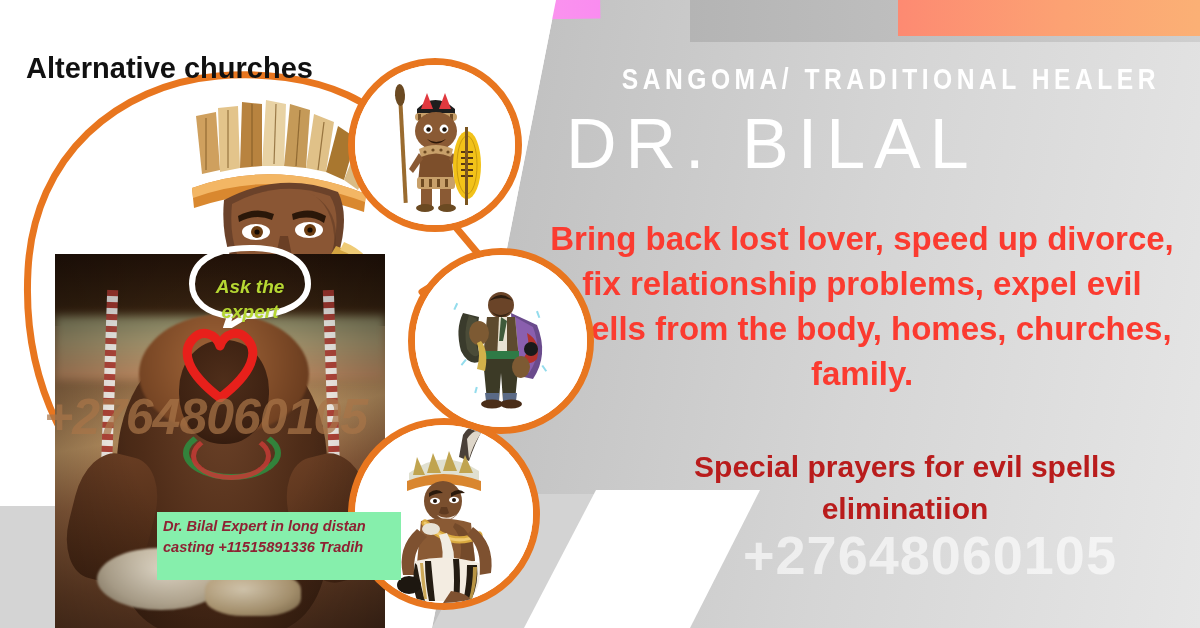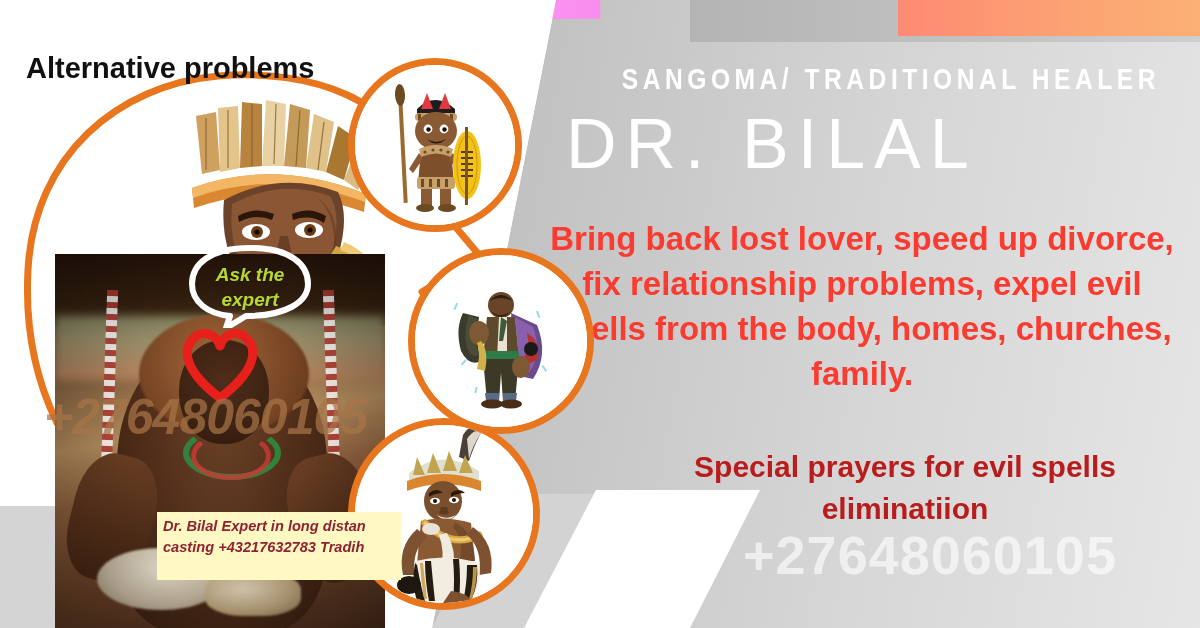--- a/index.html
+++ b/index.html
@@ -146,32 +146,32 @@
     background:radial-gradient(ellipse at 40% 40%,#e6d8bd 0%,#c0a87f 60%,#8d7450 100%);
     filter:blur(.8px);
   }
   .photo-darkvig{
     position:absolute;inset:0;background:radial-gradient(ellipse at 50% 45%,rgba(0,0,0,0) 40%,rgba(0,0,0,.35) 100%);
   }
 
   .heart{position:absolute;left:178px;top:324px;width:84px;height:78px;z-index:8;}
   .bubble{position:absolute;left:186px;top:244px;width:128px;height:84px;z-index:9;}
   .bubble-text{
-    position:absolute;left:196px;top:262px;width:108px;text-align:center;z-index:10;
+    position:absolute;left:196px;top:274px;width:108px;text-align:center;z-index:10;
     color:#b6d733;font-weight:700;font-style:italic;font-size:19px;line-height:25px;
     text-shadow:0 0 2px rgba(0,0,0,.25);
   }
   .watermark{
     position:absolute;left:44px;top:388px;z-index:9;
     color:rgba(168,116,72,0.72);font-weight:700;font-size:50px;letter-spacing:-1px;
     font-style:italic;white-space:nowrap;
   }
   .caption{
     position:absolute;left:157px;top:512px;width:244px;height:68px;z-index:10;
-    background:#fef9c3;color:#8e2233;font-weight:700;font-style:italic;
+    background:#86efac;color:#8e2233;font-weight:700;font-style:italic;
     font-size:14.6px;line-height:21px;padding:4px 6px 0 6px;box-sizing:border-box;
     overflow:hidden;white-space:nowrap;
   }
 
   
   .circ{
     position:absolute;border:7px solid #e8761f;border-radius:50%;background:#fff;z-index:8;
     overflow:hidden;
   }
   .c1{left:348px;top:58px;width:160px;height:160px;}
@@ -189,21 +189,21 @@
   <div class="rightpanel"></div>
   <div class="lower-gray-band"></div>
   <div class="rightpanel-white-wedge"></div>
   <div class="leftwhite"></div>
   <div class="leftwhite-cut"></div>
 
   <div class="topbar-gray"></div>
   <div class="topbar-salmon"></div>
   <div class="topbar-pink"></div>
 
-  <div class="alt-heal">Alternative problems</div>
+  <div class="alt-heal">Alternative churches</div>
 
   <svg class="bigarc" viewBox="0 0 430 470">
     <path d="M 405 120 C 400 40 300 8 210 16 C 110 25 26 95 20 210 C 14 320 60 420 148 468" fill="none" stroke="#e8761f" stroke-width="7" stroke-linecap="round"></path>
   </svg>
 
   <div class="portrait">
     <svg class="ill" viewBox="0 0 212 230" preserveAspectRatio="xMidYMid meet">
 
       <g>
         <path d="M34 78 L28 20 L48 16 L52 74Z" fill="#cfa05e"></path>
@@ -278,21 +278,21 @@
 
   <svg class="bubble" viewBox="0 0 128 84">
     <path d="M64 4 C 24 4 6 20 6 40 C 6 58 22 70 44 72 L 40 84 L 60 72 C 100 72 122 58 122 40 C 122 20 104 4 64 4 Z" fill="none" stroke="#ffffff" stroke-width="6" stroke-linejoin="round"></path>
   </svg>
   <div class="bubble-text">Ask the expert</div>
 
   <div class="watermark">+27648060105</div>
 
   <div class="caption">
     <div>Dr. Bilal Expert in long distan</div>
-    <div>casting +43217632783 Tradih</div>
+    <div>casting +11515891336 Tradih</div>
   </div>
 
   <svg class="conn" viewBox="0 0 280 580">
     <path d="M118 178 L150 216 L92 252" fill="none" stroke="#e8761f" stroke-width="7" stroke-linecap="round" stroke-linejoin="round"></path>
     <path d="M152 390 L120 424 L180 452" fill="none" stroke="#e8761f" stroke-width="7" stroke-linecap="round" stroke-linejoin="round"></path>
   </svg>
 
   <div class="circ c1">
     <svg class="ill" viewBox="0 0 160 160">
       <rect width="160" height="160" fill="#ffffff"></rect>

